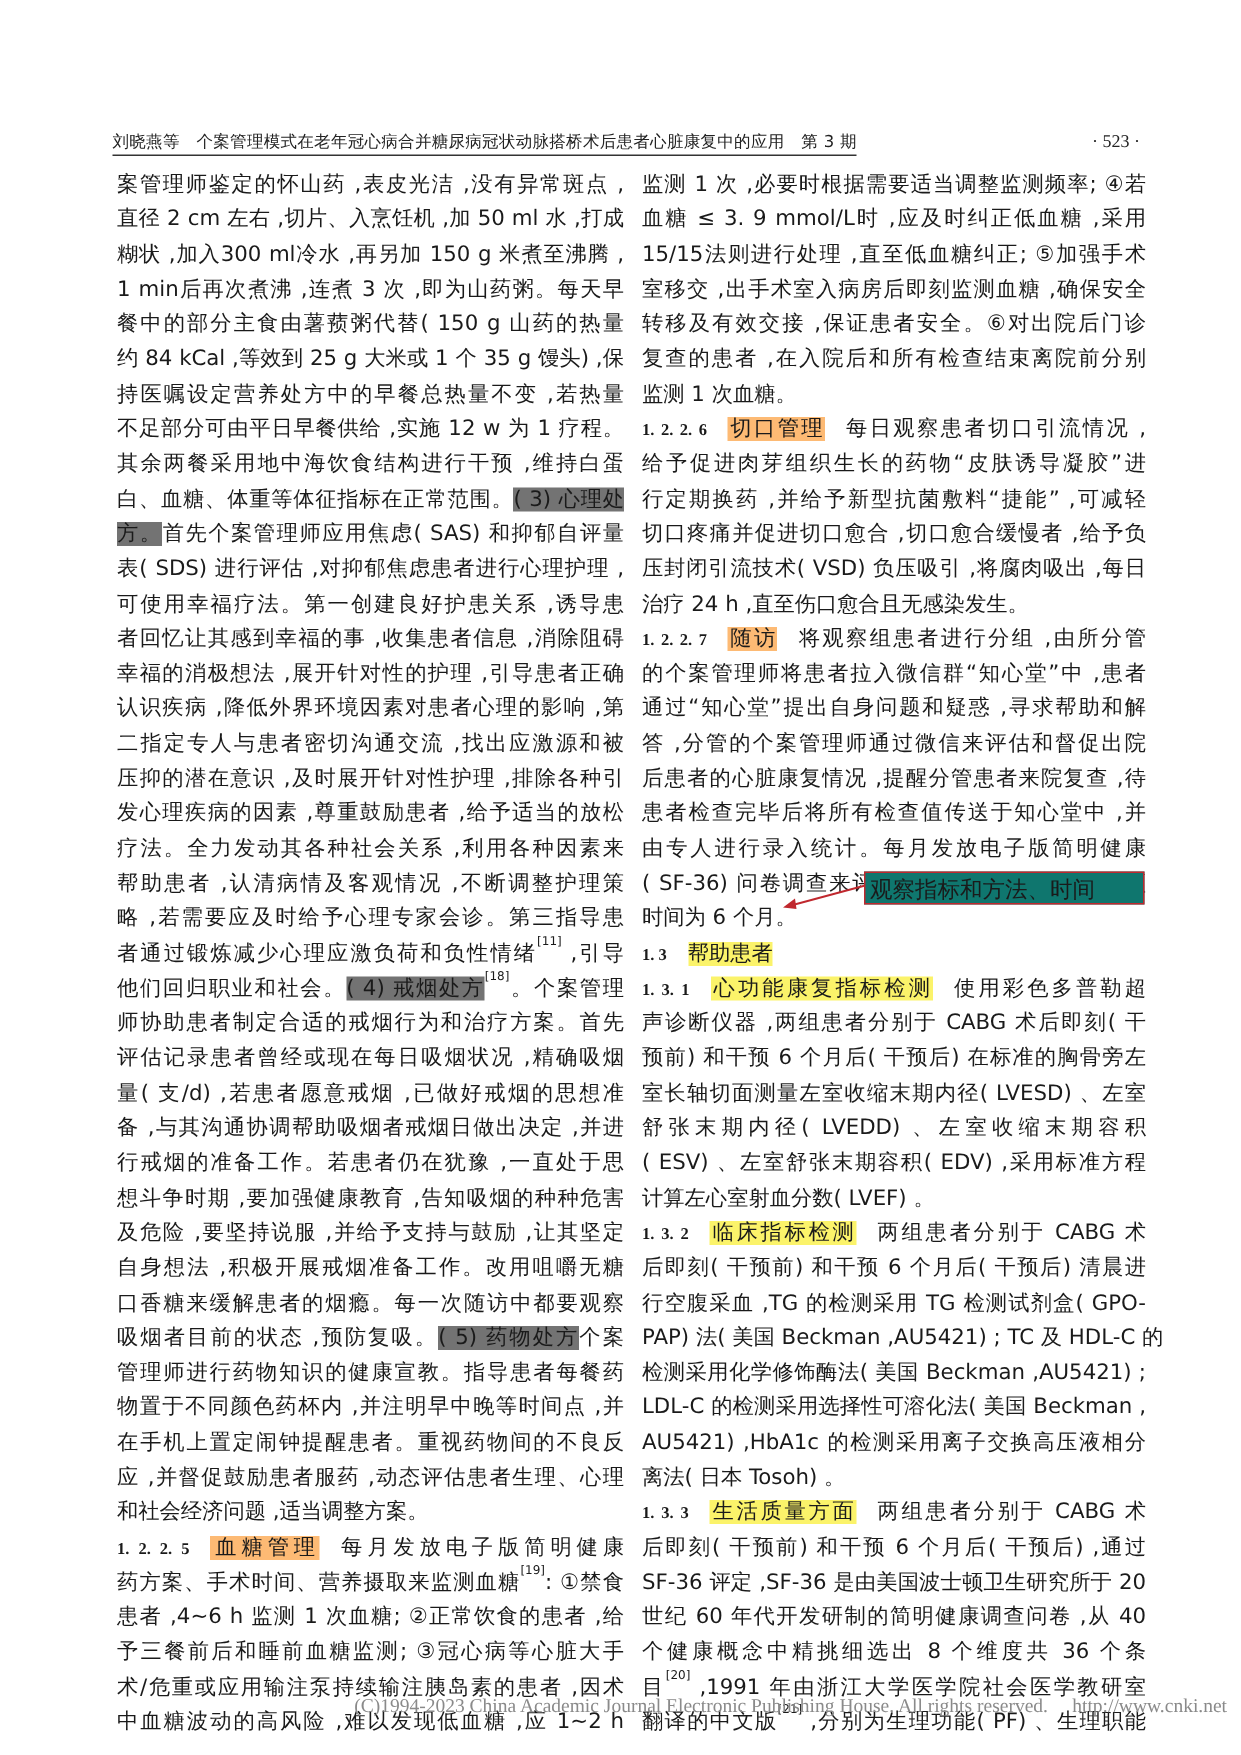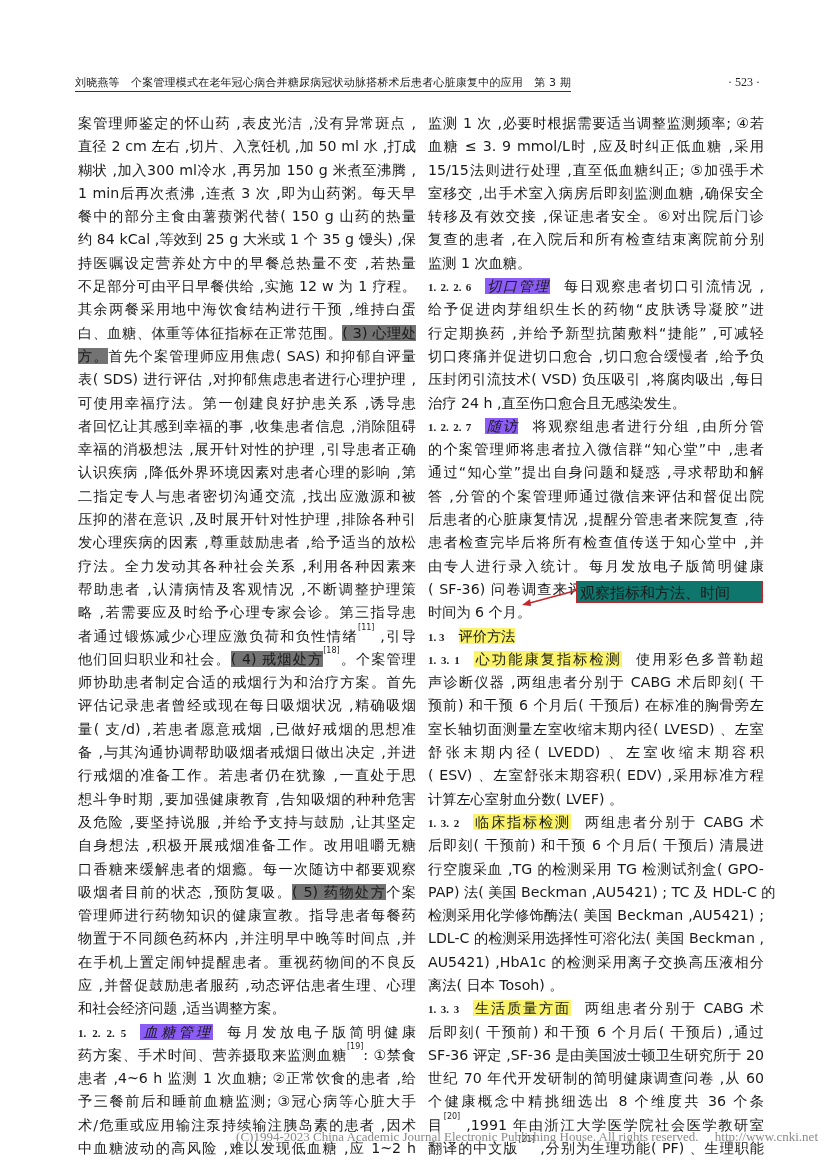--- a/index.html
+++ b/index.html
@@ -1,41 +1,41 @@
 <!DOCTYPE html>
 <html><head>
 <meta charset="utf-8">
 <style>
   html, body { margin:0; padding:0; }
   body {
     width:827px; height:1170px; background:#ffffff; position:relative; overflow:hidden;
     font-family: "DejaVu Sans", "Liberation Sans", sans-serif; color:#1a1a1a;
   }
   .header {
-    position:absolute; left:75px; top:72px; width:685px; height:20px;
+    position:absolute; left:75px; top:84px; width:685px; height:20px;
     font-size:11px; color:#222;
   }
   .header .title {
     position:absolute; left:0; top:3px; padding-bottom:1px;
     border-bottom:1px solid #333; white-space:nowrap; letter-spacing:0.2px;
   }
   .header .pageno {
     position:absolute; right:0; top:3px; font-family:"Liberation Serif", serif; font-size:12px;
   }
   .col {
     position:absolute; top:112px; width:338px;
     font-size:14.2px; line-height:23.3px; text-align:justify;
   }
   .col.left { left:78px; }
   .col.right { left:428px; width:336px; }
   .line { display:block; white-space:nowrap; overflow:visible; height:23.3px; text-align:justify; text-align-last:justify; }
   .line.last { text-align-last:left; }
   .sec { font-weight:bold; font-family:"Liberation Serif", serif; font-size:11px; margin-right:14px; }
   .hl-blue { background:#737373; }
-  .hl-red { background:#8b5cf6;font-style:italic; }
+  .hl-red { background:#fdba74; }
   .hl-yellow { background:#fbf36a; }
   sup { font-size:8px; vertical-align:top; line-height:10px; position:relative; top:-2px; }
   .callout {
     position:absolute; left:576px; top:581px; width:187px; height:22px;
     border:1.5px solid #c0282e; background:#0f766e; font-size:15px; line-height:22px;
     padding-left:3px; box-sizing:border-box; white-space:nowrap;
   }
   .arrow { position:absolute; left:520px; top:588px; width:60px; height:22px; }
   .footer {
     position:absolute; left:18px; top:1128px; width:800px;
@@ -114,40 +114,40 @@
   <span class="line last">治疗 24 h ,直至伤口愈合且无感染发生。</span>
   <span class="line"><span class="sec">1. 2. 2. 7</span><span class="hl-red">随访</span><span style="margin-left:14px">将观察组患者进行分组 ,由所分管</span></span>
   <span class="line">的个案管理师将患者拉入微信群“知心堂”中 ,患者</span>
   <span class="line">通过“知心堂”提出自身问题和疑惑 ,寻求帮助和解</span>
   <span class="line">答 ,分管的个案管理师通过微信来评估和督促出院</span>
   <span class="line">后患者的心脏康复情况 ,提醒分管患者来院复查 ,待</span>
   <span class="line">患者检查完毕后将所有检查值传送于知心堂中 ,并</span>
   <span class="line">由专人进行录入统计。每月发放电子版简明健康</span>
   <span class="line">( SF-36) 问卷调查来评估患者生活质量情况 ,干预</span>
   <span class="line last">时间为 6 个月。</span>
-  <span class="line last"><span class="sec">1. 3</span><span class="hl-yellow">评价方法</span></span>
+  <span class="line last"><span class="sec">1. 3</span><span class="hl-yellow">帮助患者</span></span>
   <span class="line"><span class="sec">1. 3. 1</span><span class="hl-yellow">心功能康复指标检测</span><span style="margin-left:14px">使用彩色多普勒超</span></span>
   <span class="line">声诊断仪器 ,两组患者分别于 CABG 术后即刻( 干</span>
   <span class="line">预前) 和干预 6 个月后( 干预后) 在标准的胸骨旁左</span>
   <span class="line">室长轴切面测量左室收缩末期内径( LVESD) 、左室</span>
   <span class="line">舒张末期内径( LVEDD) 、左室收缩末期容积</span>
   <span class="line">( ESV) 、左室舒张末期容积( EDV) ,采用标准方程</span>
   <span class="line last">计算左心室射血分数( LVEF) 。</span>
   <span class="line"><span class="sec">1. 3. 2</span><span class="hl-yellow">临床指标检测</span><span style="margin-left:14px">两组患者分别于 CABG 术</span></span>
   <span class="line">后即刻( 干预前) 和干预 6 个月后( 干预后) 清晨进</span>
   <span class="line">行空腹采血 ,TG 的检测采用 TG 检测试剂盒( GPO-</span>
   <span class="line">PAP) 法( 美国 Beckman ,AU5421) ; TC 及 HDL-C 的</span>
   <span class="line">检测采用化学修饰酶法( 美国 Beckman ,AU5421) ;</span>
   <span class="line">LDL-C 的检测采用选择性可溶化法( 美国 Beckman ,</span>
   <span class="line">AU5421) ,HbA1c 的检测采用离子交换高压液相分</span>
   <span class="line last">离法( 日本 Tosoh) 。</span>
   <span class="line"><span class="sec">1. 3. 3</span><span class="hl-yellow">生活质量方面</span><span style="margin-left:14px">两组患者分别于 CABG 术</span></span>
   <span class="line">后即刻( 干预前) 和干预 6 个月后( 干预后) ,通过</span>
   <span class="line">SF-36 评定 ,SF-36 是由美国波士顿卫生研究所于 20</span>
-  <span class="line">世纪 70 年代开发研制的简明健康调查问卷 ,从 60</span>
+  <span class="line">世纪 60 年代开发研制的简明健康调查问卷 ,从 40</span>
   <span class="line">个健康概念中精挑细选出 8 个维度共 36 个条</span>
   <span class="line"><span>目</span><sup>[20]</sup><span> ,1991 年由浙江大学医学院社会医学教研室</span></span>
   <span class="line"><span>翻译的中文版</span><sup>[21]</sup><span> ,分别为生理功能( PF) 、生理职能</span></span>
 </div>
 
 <svg class="arrow" viewBox="0 0 60 22">
   <line x1="58" y1="2" x2="6" y2="16" stroke="#c0282e" stroke-width="1.3"></line>
   <polygon points="2,17 10,11 11,18" fill="#c0282e"></polygon>
 </svg>
 <div class="callout">观察指标和方法、时间</div>

